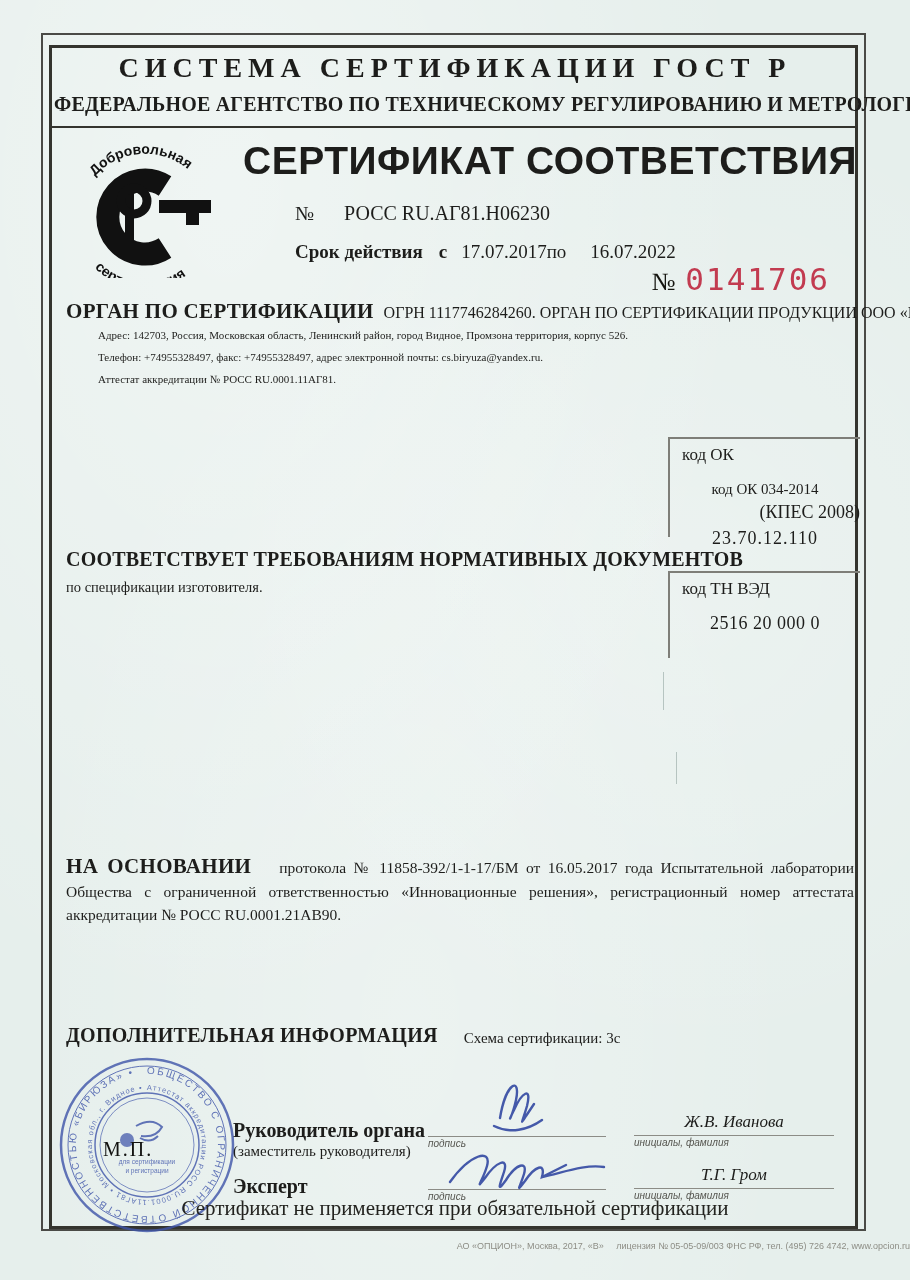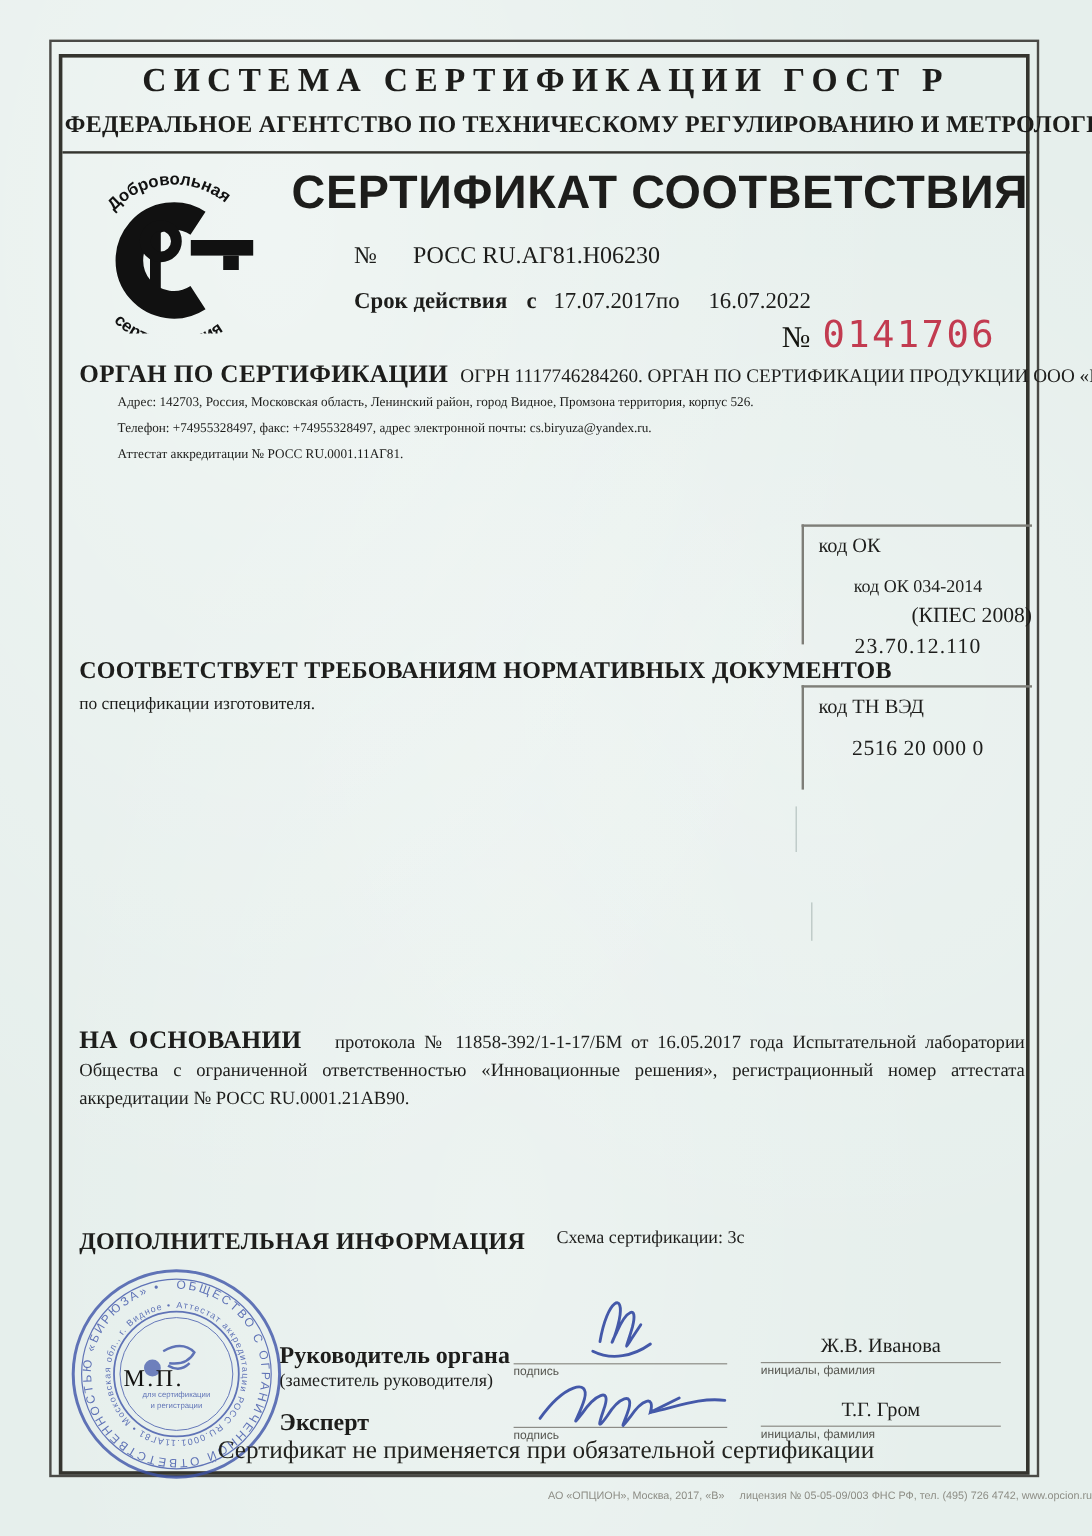--- a/index.html
+++ b/index.html
@@ -62,29 +62,29 @@
   .comply-sub { position:absolute; left:66px; top:579px; font-size:14.5px; }
 
   .tnbox { left:668px; top:571px; width:190px; height:85px; }
   .tnbox-label { margin:6px 0 0 12px; font-size:17px; }
   .tnbox-code { text-align:center; font-size:18px; margin-top:14px; letter-spacing:0.5px; }
 
   .section-basis { position:absolute; left:66px; top:855px; width:788px;
                    font-size:15.5px; line-height:23.5px; text-align:justify; }
   .section-basis .sec-h { margin-right:28px; }
 
-  .section-addinfo { position:absolute; left:66px; top:1024px; display:flex; align-items:flex-start; }
+  .section-addinfo { position:absolute; left:66px; top:1024px; display:flex; align-items:flex-end; }
   .section-addinfo .sec-h { font-size:20px; }
   .section-addinfo .txt { font-size:15px; margin-left:26px; }
 
   .role-head { position:absolute; left:233px; top:1119px; font-size:20px; font-weight:bold; }
   .role-head-sub { position:absolute; left:233px; top:1143px; font-size:15px; }
   .role-expert { position:absolute; left:233px; top:1175px; font-size:20px; font-weight:bold; }
 
-  .sig-block { position:absolute; }
+  .sig-block { position:absolute;font-style:italic; }
   .sig-spacer { height:34px; border-bottom:1.5px solid #8c8c86; }
   .sig-caption { text-align:left; font-family:"Liberation Sans", sans-serif;
                  font-size:10px; color:#55554f; margin-top:1px; }
   .sig-name { text-align:center; font-size:17px; height:34px; display:flex;
               align-items:flex-end; justify-content:center; padding-bottom:3px;
               border-bottom:1.5px solid #8c8c86; box-sizing:border-box; }
   .pos-sig1 { left:428px; top:1102px; width:178px; }
   .pos-name1 { left:634px; top:1102px; width:200px; }
   .pos-sig2 { left:428px; top:1155px; width:178px; }
   .pos-name2 { left:634px; top:1155px; width:200px; }

